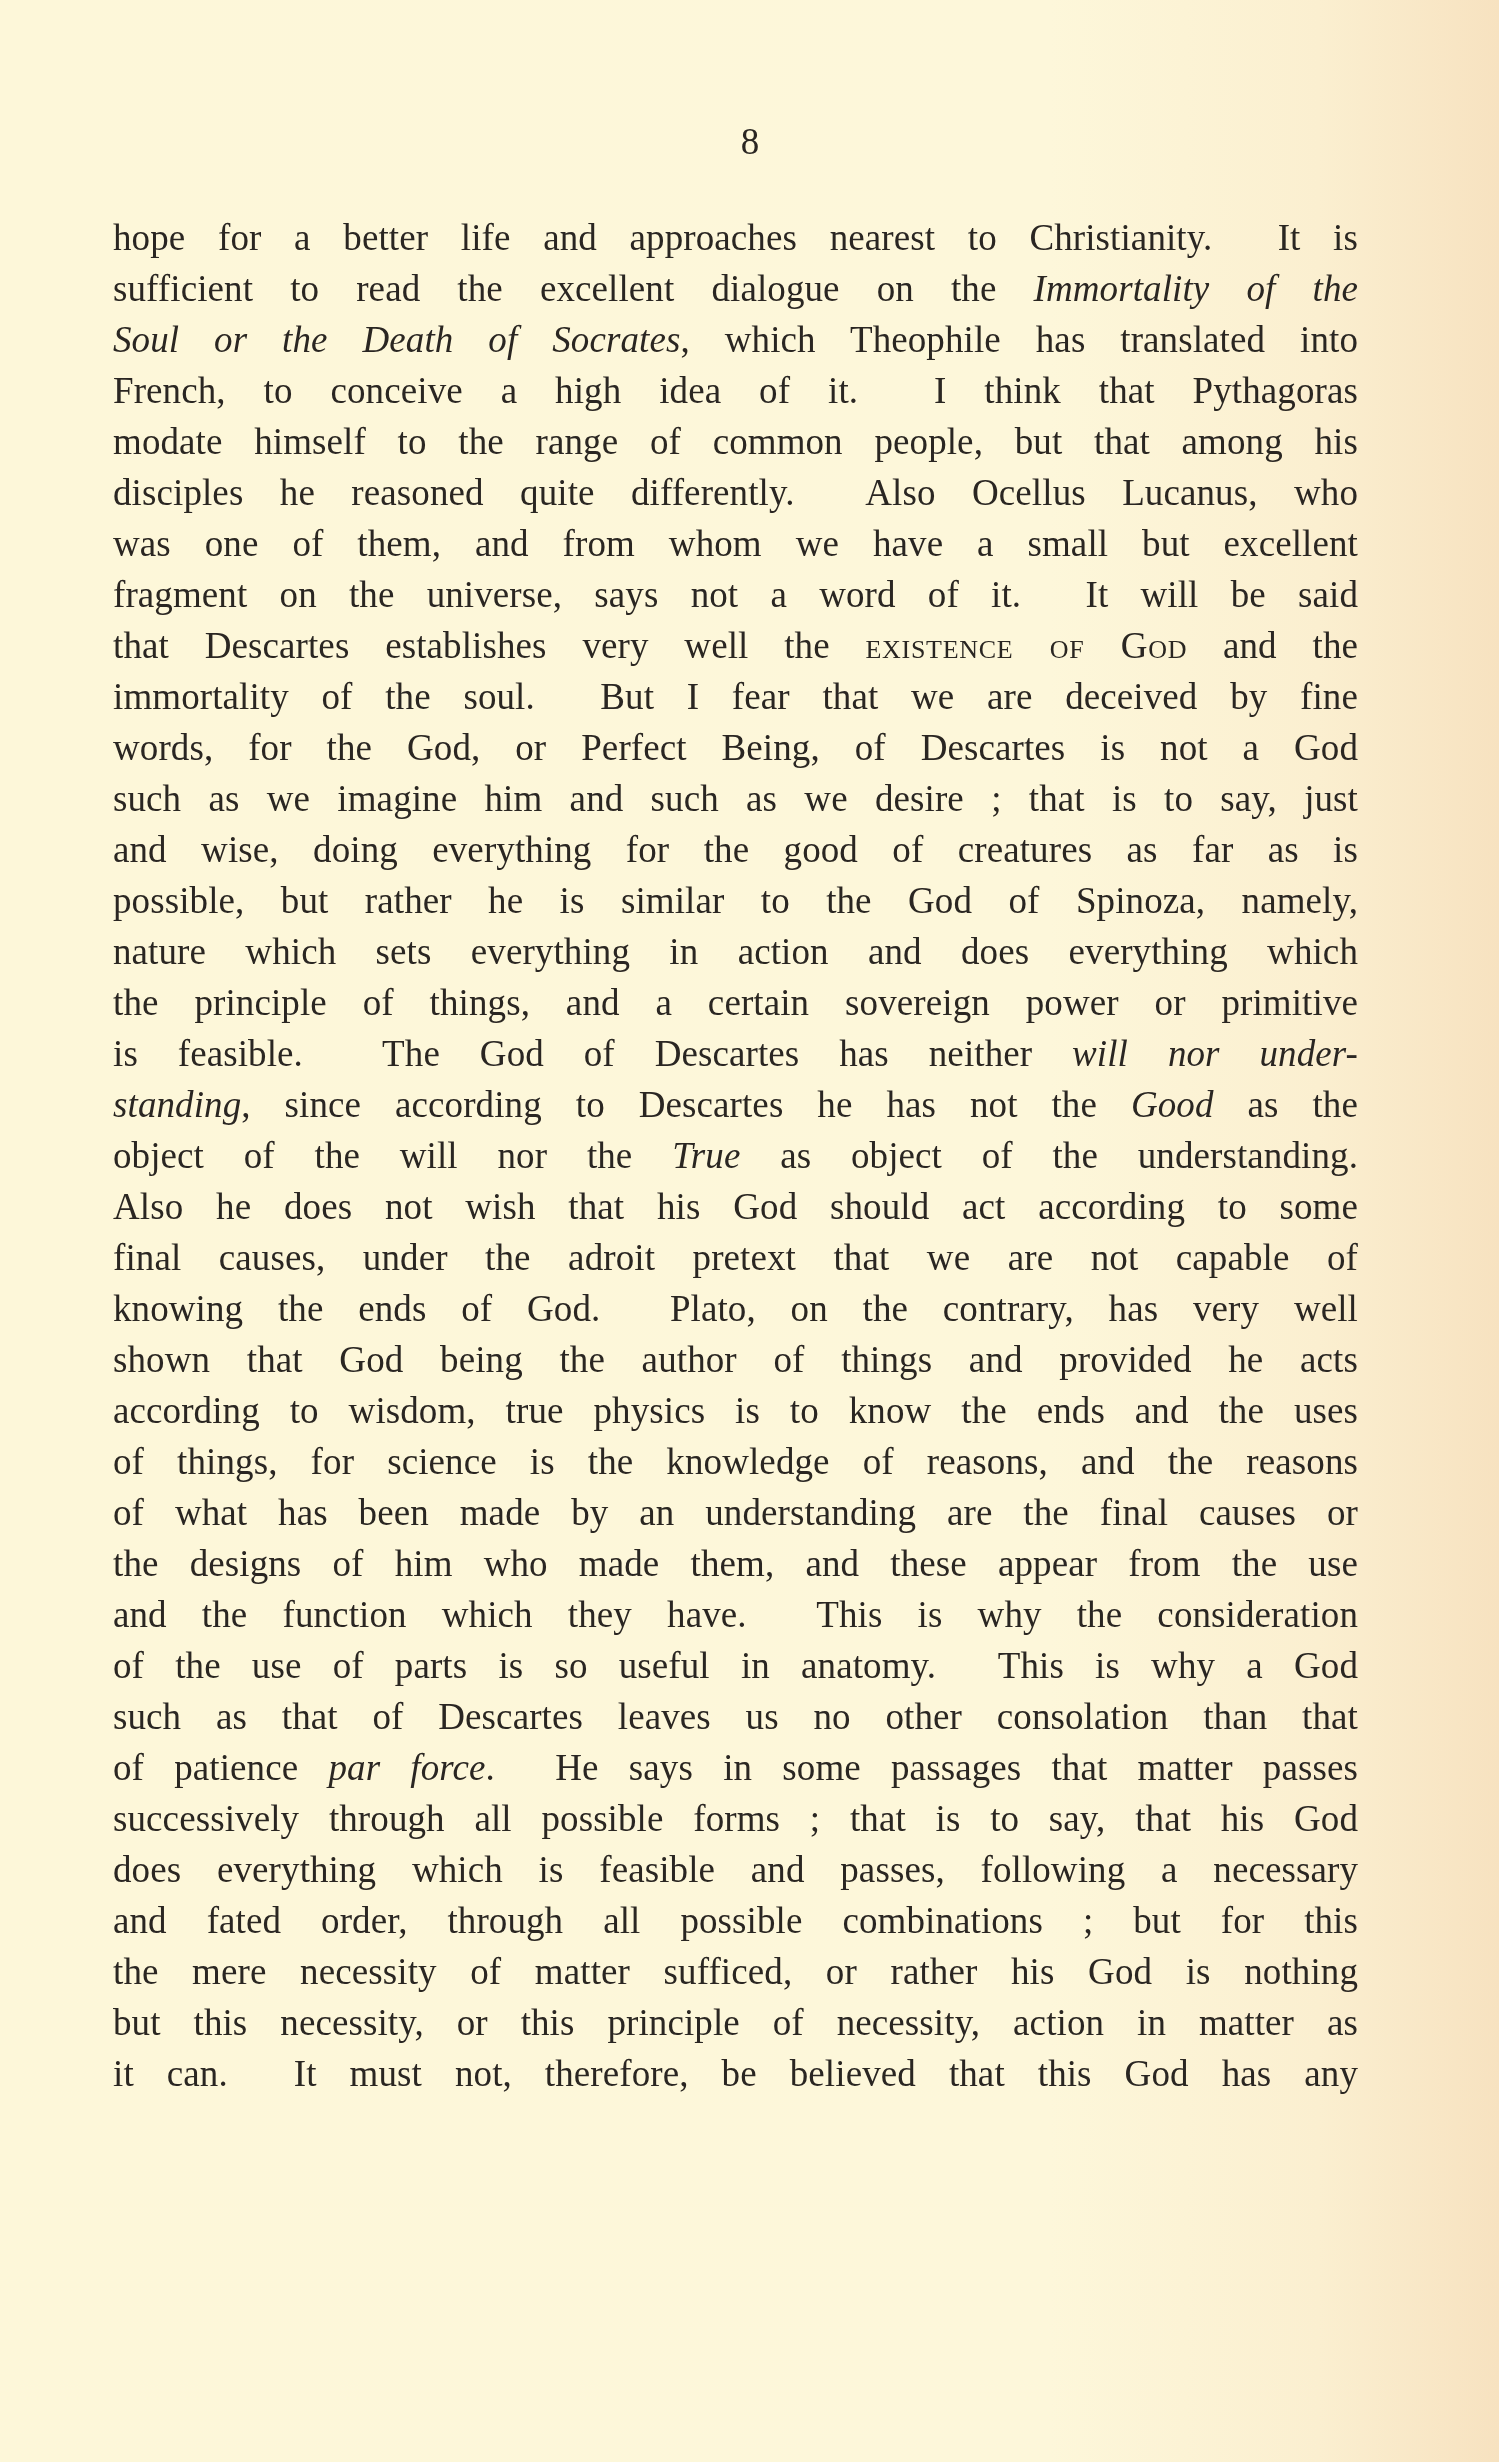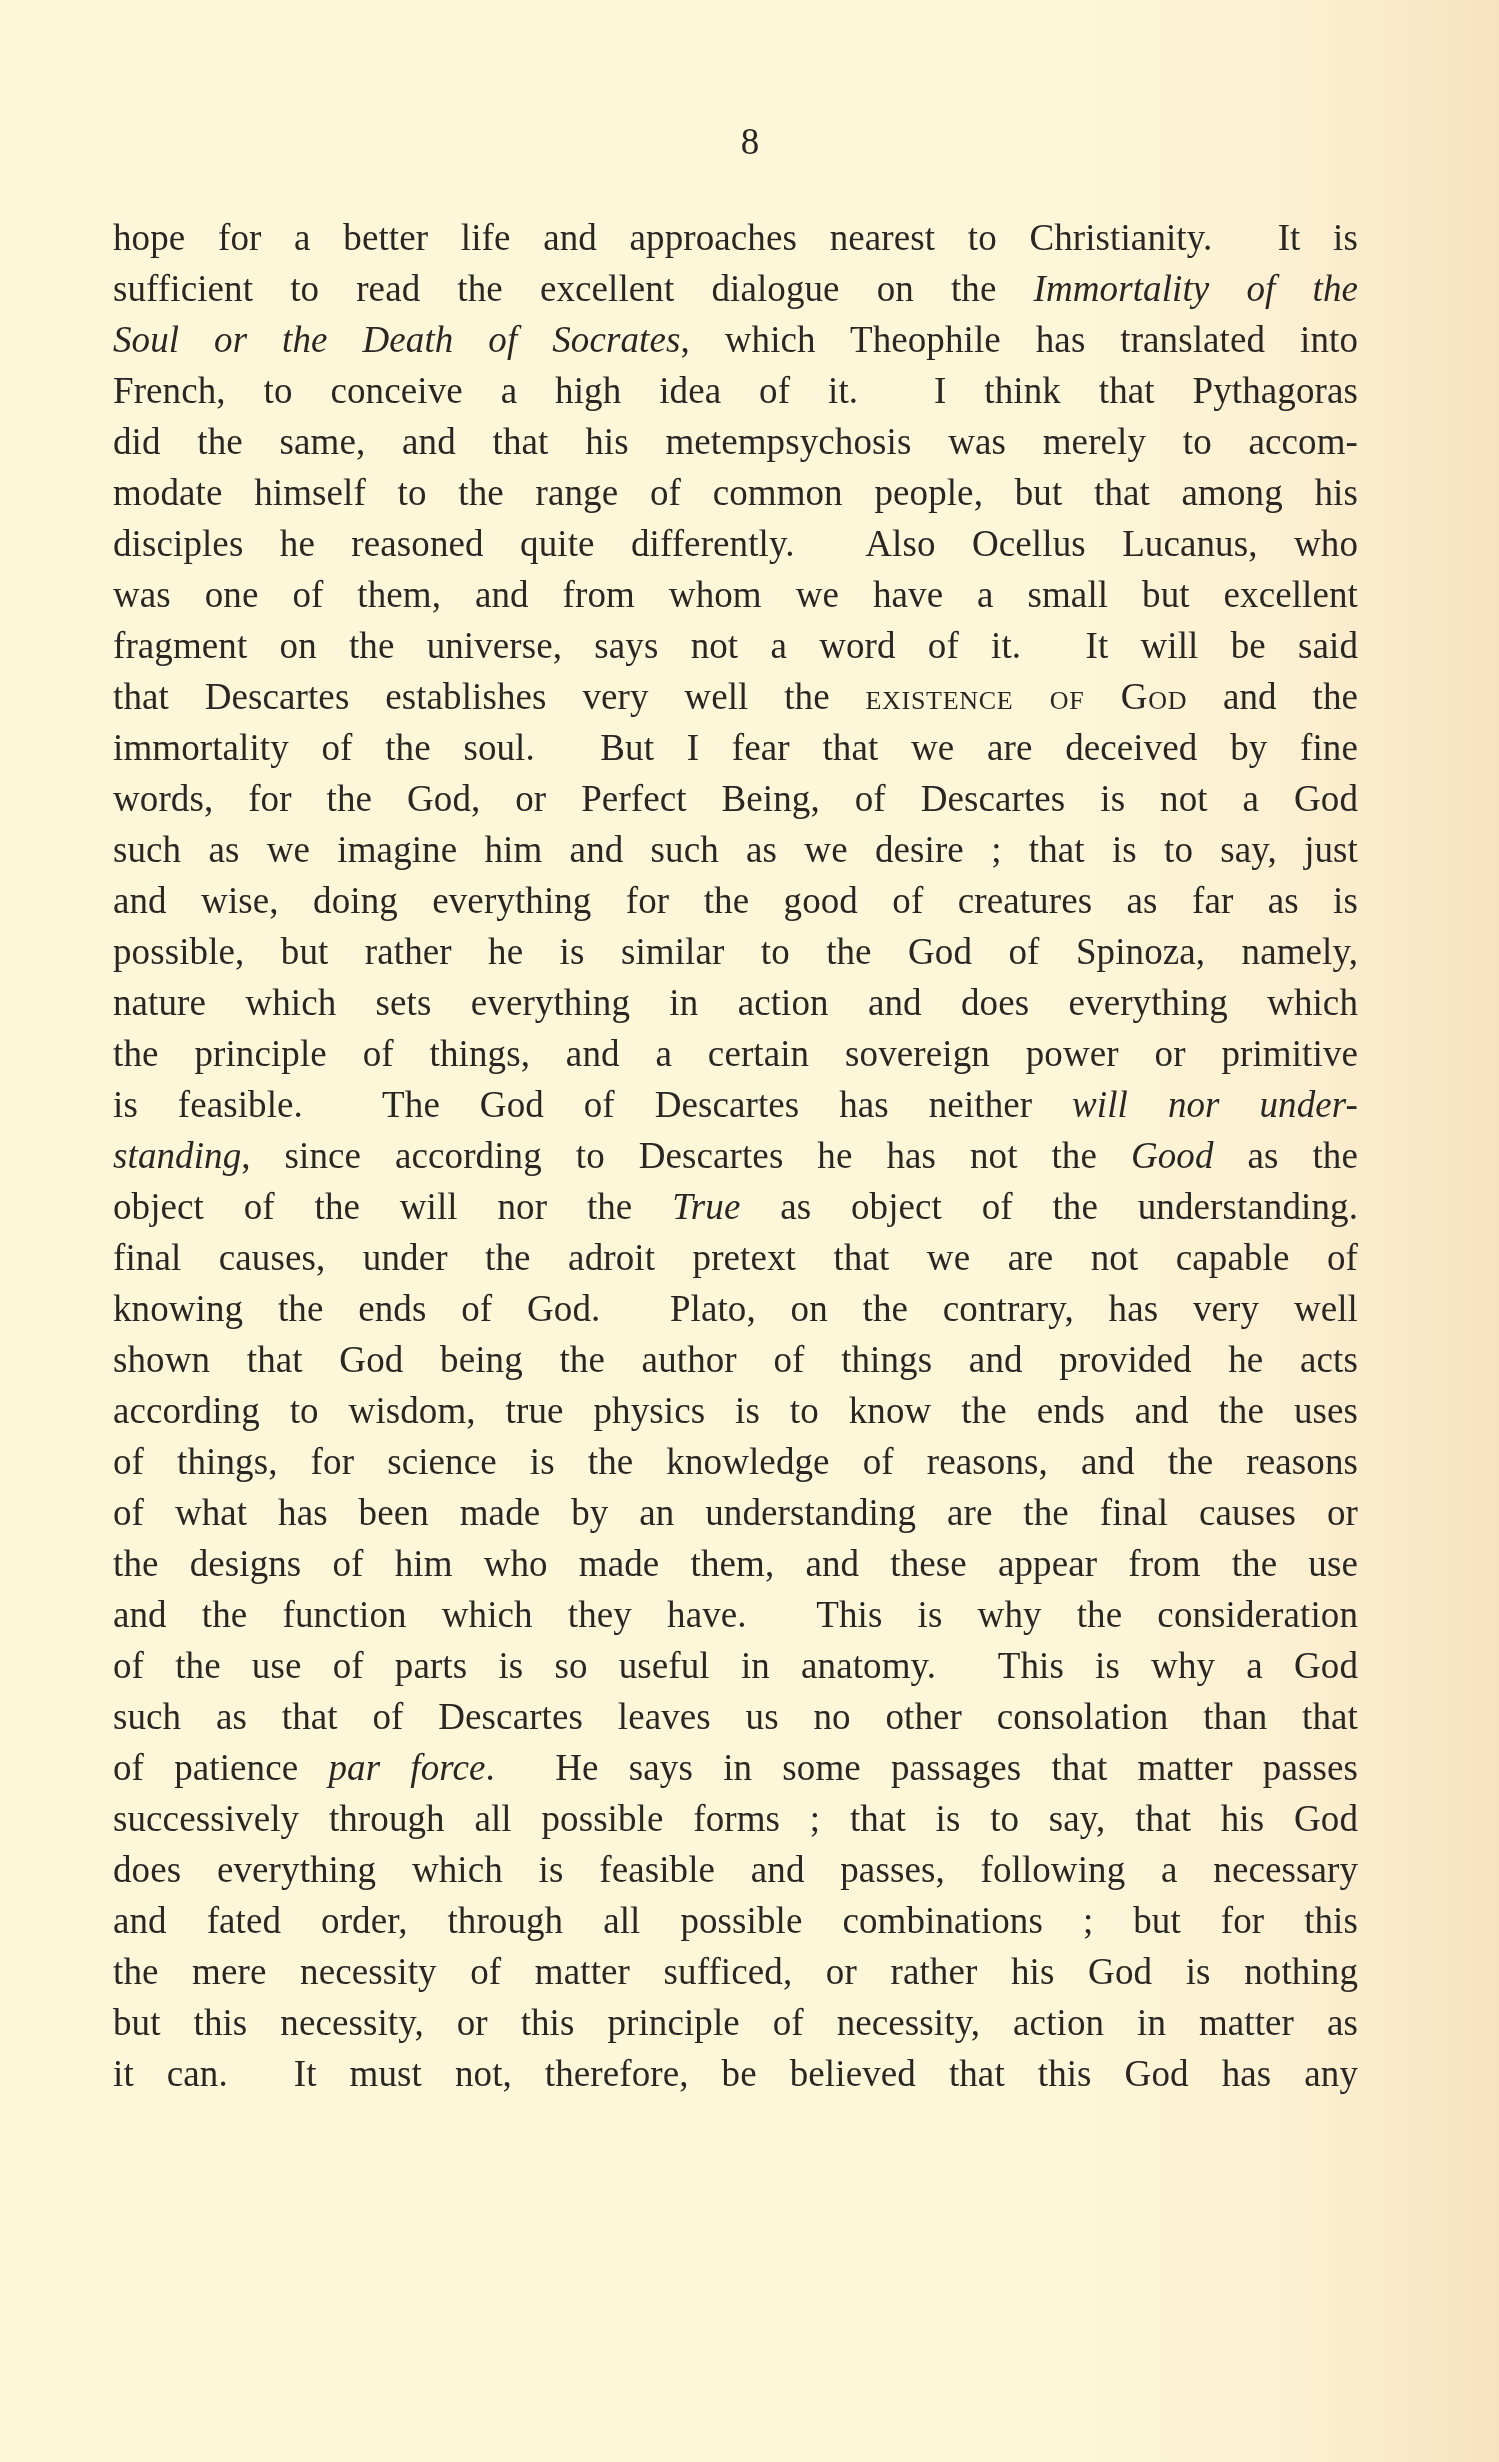--- a/index.html
+++ b/index.html
@@ -43,23 +43,20 @@
     <div class="line">
       <div class="line-inner"><span class="seg">sufficient to read the excellent dialogue on the </span><span class="seg it">Immortality of the</span></div>
     </div>
     <div class="line">
       <div class="line-inner"><span class="seg it">Soul or the Death of Socrates</span><span class="seg">, which Theophile has translated into</span></div>
     </div>
     <div class="line">
       <div class="line-inner"><span class="seg">French, to conceive a high idea of it.  I think that Pythagoras</span></div>
     </div>
     <div class="line">
-      <div class="line-inner"><span class="seg">did the same, and that his metempsychosis was merely to accom-</span></div>
-    </div>
-    <div class="line">
       <div class="line-inner"><span class="seg">modate himself to the range of common people, but that among his</span></div>
     </div>
     <div class="line">
       <div class="line-inner"><span class="seg">disciples he reasoned quite differently.  Also Ocellus Lucanus, who</span></div>
     </div>
     <div class="line">
       <div class="line-inner"><span class="seg">was one of them, and from whom we have a small but excellent</span></div>
     </div>
     <div class="line">
       <div class="line-inner"><span class="seg">fragment on the universe, says not a word of it.  It will be said</span></div>
@@ -89,20 +86,23 @@
       <div class="line-inner"><span class="seg">the principle of things, and a certain sovereign power or primitive</span></div>
     </div>
     <div class="line">
       <div class="line-inner"><span class="seg">is feasible.  The God of Descartes has neither </span><span class="seg it">will nor under-</span></div>
     </div>
     <div class="line">
       <div class="line-inner"><span class="seg it">standing</span><span class="seg">, since according to Descartes he has not the </span><span class="seg it">Good</span><span class="seg"> as the</span></div>
     </div>
     <div class="line">
       <div class="line-inner"><span class="seg">object of the will nor the </span><span class="seg it">True</span><span class="seg"> as object of the understanding.</span></div>
+    </div>
+    <div class="line">
+      <div class="line-inner"><span class="seg">Also he does not wish that his God should act according to some</span></div>
     </div>
     <div class="line">
       <div class="line-inner"><span class="seg">final causes, under the adroit pretext that we are not capable of</span></div>
     </div>
     <div class="line">
       <div class="line-inner"><span class="seg">knowing the ends of God.  Plato, on the contrary, has very well</span></div>
     </div>
     <div class="line">
       <div class="line-inner"><span class="seg">shown that God being the author of things and provided he acts</span></div>
     </div>

